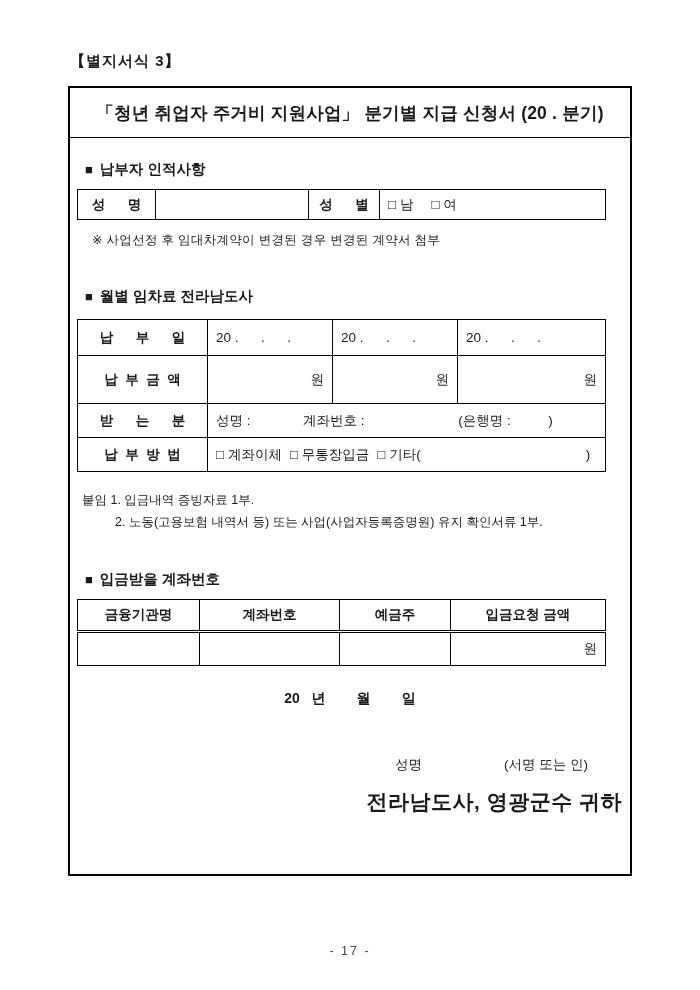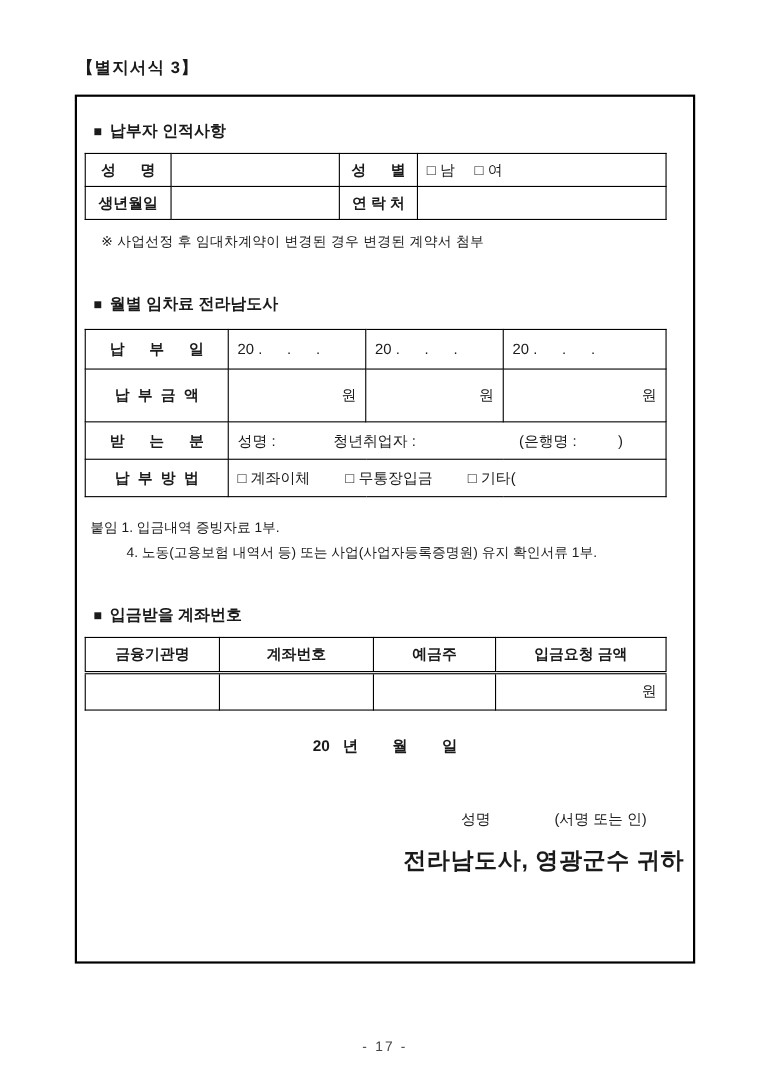--- a/index.html
+++ b/index.html
@@ -74,21 +74,21 @@
     margin-top:24px; text-align:center;
     font-size:14px; font-weight:bold;
   }
   .statement {
     margin-top:42px; text-align:center;
     font-size:13.3px; font-weight:bold; letter-spacing:-0.2px;
   }
   .sig-row {
     margin-top:48px;
     display:flex; justify-content:flex-end; align-items:center;
-    gap:58px; padding-right:42px;
+    gap:82px; padding-right:42px;
     font-size:13.5px; color:#222;
   }
   .addressee {
     margin-top:14px; text-align:right; padding-right:8px;
     font-size:21px; font-weight:bold; letter-spacing:0.5px;
   }
 
   .footer-page {
     position:absolute; left:0; right:0; bottom:32px;
     text-align:center; font-size:12.5px; color:#444; letter-spacing:2px;
@@ -96,20 +96,21 @@
 </style>
 </head>
 <body>
 
 <div class="page">
 
   <div class="form-label">【별지서식 3】</div>
 
   <div class="outer-box">
 
+    <div class="title-row">「청년 취업자 주거비 지원사업」 분기별 지급 신청서 (20  .  분기)</div>
 
     <div class="section-heading gap-lg" style="margin-top:22px;">
       <span class="bullet">■</span>
       <span>납부자 인적사항</span>
     </div>
 
     <table class="t1">
       <colgroup>
           <col style="width:78px">
           <col style="width:153px">
@@ -120,26 +121,20 @@
           <tr>
         <td class="lbl">성      명</td>
         <td></td>
         <td class="lbl">성      별</td>
         <td>
           <span class="chk-group">
             <span class="chk">□ 남</span>
             <span class="chk">□ 여</span>
           </span>
         </td>
-      </tr>
-      <tr>
-        <td class="lbl">생년월일</td>
-        <td></td>
-        <td class="lbl">연 락 처</td>
-        <td></td>
       </tr>
     </tbody>
       </table>
 
     <div class="asterisk-note">※ 사업선정 후 임대차계약이 변경된 경우 변경된 계약서 첨부</div>
 
     <div class="section-heading" style="margin-top:38px;">
       <span class="bullet">■</span>
       <span>월별 임차료 전라남도사</span>
     </div>
@@ -159,38 +154,38 @@
         <td class="pre">20 .      .      .</td>
       </tr>
       <tr class="r-amt">
         <td class="lbl">납  부  금  액</td>
         <td class="amt">원</td>
         <td class="amt">원</td>
         <td class="amt">원</td>
       </tr>
       <tr class="r-recv">
         <td class="lbl">받      는      분</td>
-        <td colspan="3" class="pre">성명 :              청년취업자 :                         (은행명 :          )</td>
+        <td colspan="3" class="pre">성명 :              계좌번호 :                         (은행명 :          )</td>
       </tr>
       <tr class="r-meth">
         <td class="lbl">납  부  방  법</td>
         <td colspan="3">
-          <span class="chk-group" style="gap:32px;">
+          <span class="chk-group" style="gap:8px;">
             <span class="chk">□ 계좌이체</span>
             <span class="chk">□ 무통장입금</span>
             <span class="chk">□ 기타(                                            )</span>
           </span>
         </td>
       </tr>
     </tbody>
       </table>
 
     <div class="attachments">
       <div>붙임 1. 입금내역 증빙자료 1부.</div>
-      <div class="attach-2">4. 노동(고용보험 내역서 등) 또는 사업(사업자등록증명원) 유지 확인서류 1부.</div>
+      <div class="attach-2">2. 노동(고용보험 내역서 등) 또는 사업(사업자등록증명원) 유지 확인서류 1부.</div>
     </div>
 
     <div class="section-heading" style="margin-top:36px;">
       <span class="bullet">■</span>
       <span>입금받을 계좌번호</span>
     </div>
 
     <table class="t3">
       <colgroup>
           <col style="width:122px">

